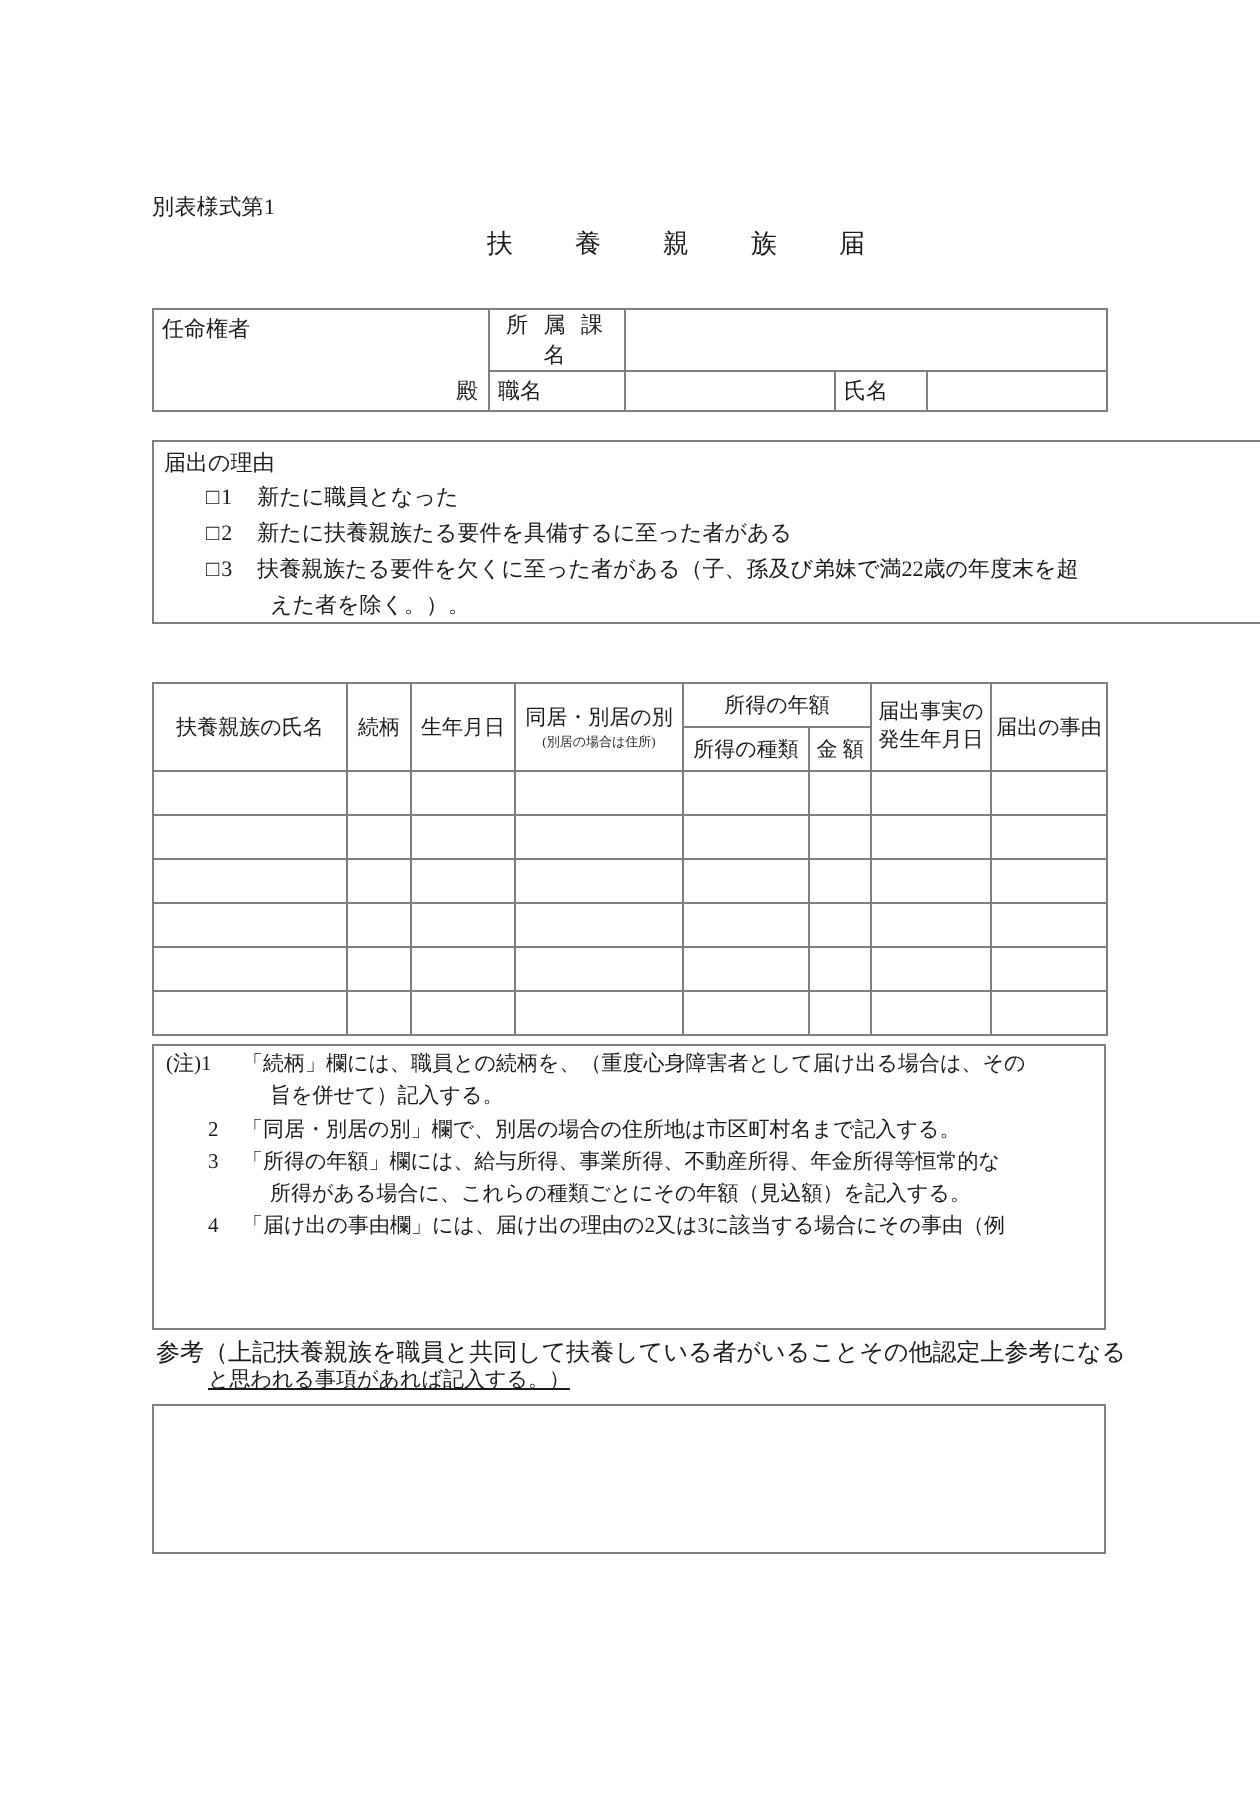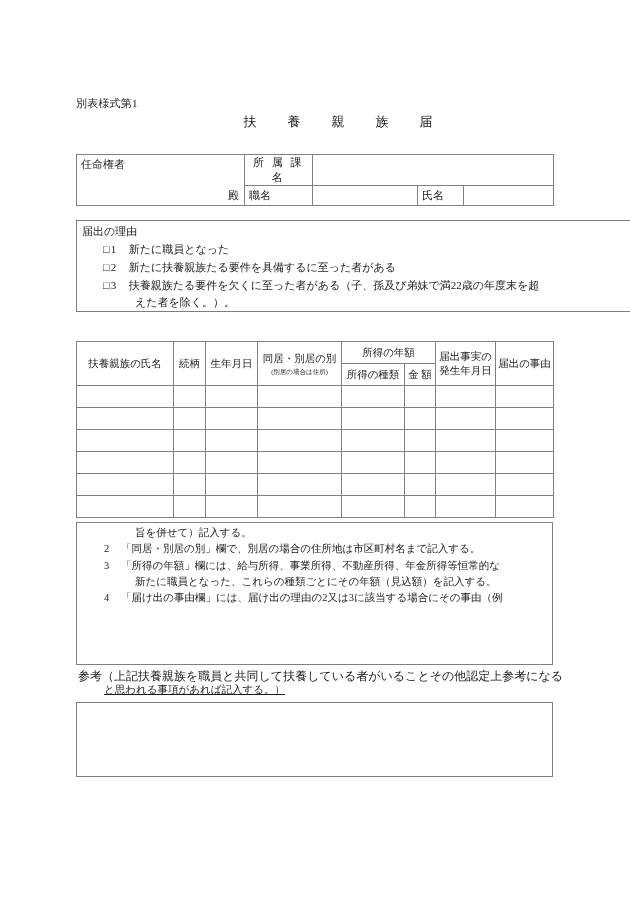--- a/index.html
+++ b/index.html
@@ -388,32 +388,36 @@
         <td></td>
         <td></td>
         <td></td>
       </tr>
     </tbody>
   </table>
 
   <div class="abs notes-box">
     <div class="notes-inner">
 
+      <div class="note-row">
+        <span class="note-label">(注)1</span>
+        <span class="note-body">「続柄」欄には、職員との続柄を、（重度心身障害者として届け出る場合は、その</span>
+      </div>
       <div class="note-cont">旨を併せて）記入する。</div>
 
       <div class="note-row">
         <span class="note-label num-only">2</span>
         <span class="note-body">「同居・別居の別」欄で、別居の場合の住所地は市区町村名まで記入する。</span>
       </div>
 
       <div class="note-row">
         <span class="note-label num-only">3</span>
         <span class="note-body">「所得の年額」欄には、給与所得、事業所得、不動産所得、年金所得等恒常的な</span>
       </div>
-      <div class="note-cont">新たに職員となった、これらの種類ごとにその年額（見込額）を記入する。</div>
+      <div class="note-cont">所得がある場合に、これらの種類ごとにその年額（見込額）を記入する。</div>
 
       <div class="note-row">
         <span class="note-label num-only">4</span>
         <span class="note-body">「届け出の事由欄」には、届け出の理由の2又は3に該当する場合にその事由（例</span>
       </div>
 
     </div>
   </div>
 
   <div class="abs ref-line1">参考（上記扶養親族を職員と共同して扶養している者がいることその他認定上参考になる</div>

